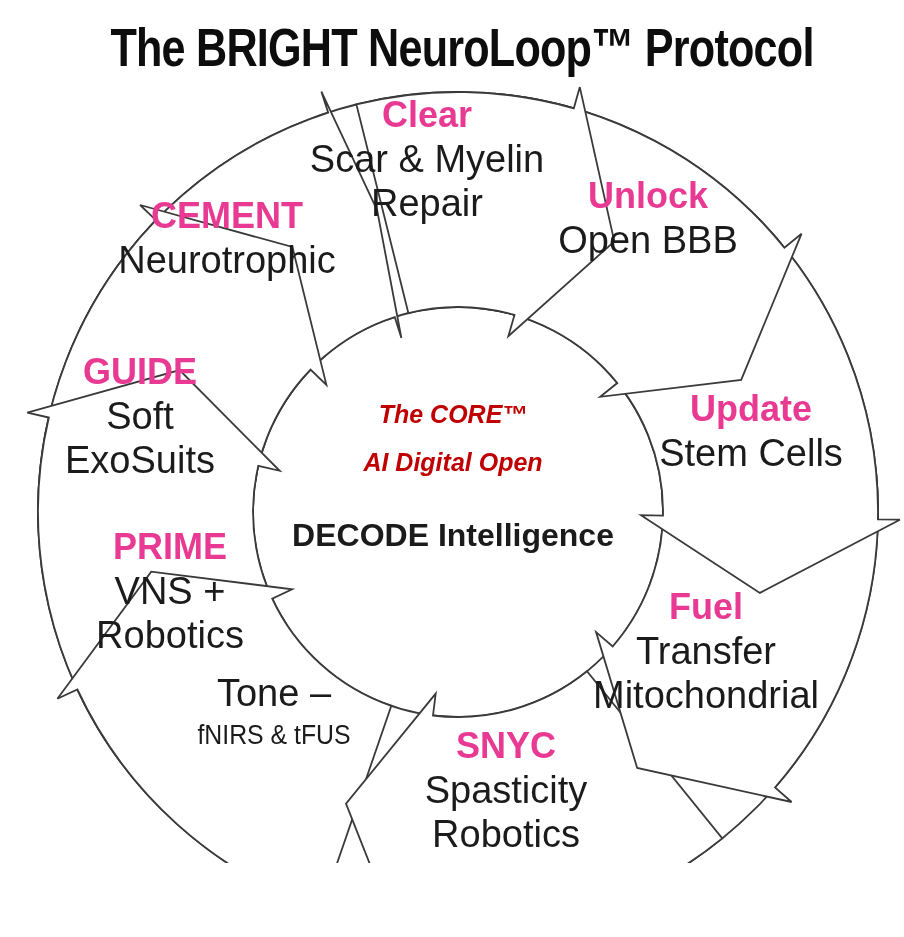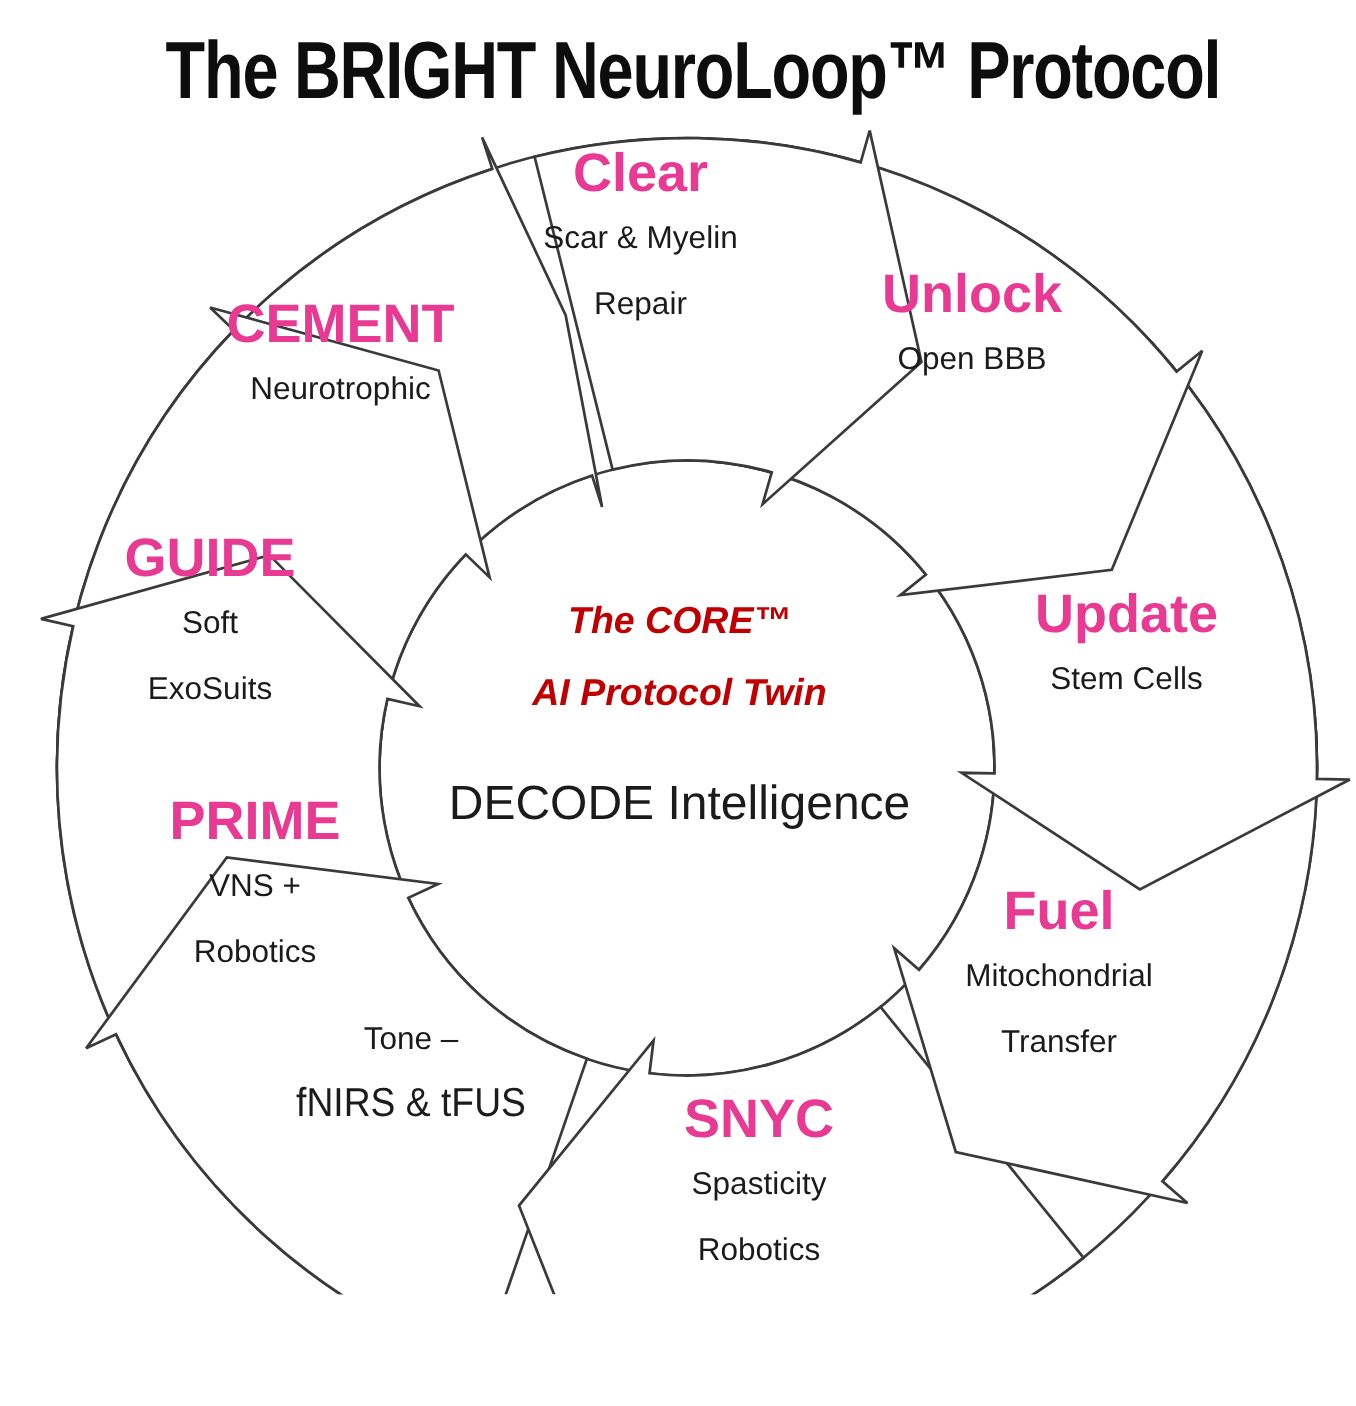--- a/index.html
+++ b/index.html
@@ -34,40 +34,41 @@
     transform:translateX(-50%);
     text-align:center;white-space:nowrap;
   }
   .hd{
     display:block;
     font-weight:bold;color:var(--pink);
     font-size:36px;line-height:40px;margin-bottom:2px;
   }
   .ln{
     display:block;
-    font-size:21px;color:var(--ink);line-height:44px;
+    font-size:38px;color:var(--ink);line-height:44px;
   }
   .ln-small{
     font-size:27px;line-height:40px;
     transform:scaleX(0.92);transform-origin:50% 50%;
   }
   .center-block{
     position:absolute;left:453px;top:390px;z-index:2;
     transform:translateX(-50%);
     text-align:center;white-space:nowrap;
   }
   .core-line{
     display:block;
     font-size:25px;font-weight:bold;font-style:italic;
     color:var(--red);line-height:48px;
   }
   .decode-line{
     display:block;
     font-size:32px;color:var(--ink);line-height:44px;
     margin-top:27px;
+    font-weight:bold;
   }
   
   #step-clear {left:427px;top:95px;}
   #step-unlock{left:648px;top:176px;}
   #step-update{left:751px;top:389px;}
   #step-fuel  {left:706px;top:587px;}
   #step-snyc  {left:506px;top:726px;}
   #step-tune  {left:274px;top:671px;}
   #step-prime {left:170px;top:527px;}
   #step-guide {left:140px;top:352px;}
@@ -107,22 +108,22 @@
     <span class="ln">Open BBB</span>
   </div>
 
   <div class="step" id="step-update">
     <span class="hd">Update</span>
     <span class="ln">Stem Cells</span>
   </div>
 
   <div class="step" id="step-fuel">
     <span class="hd">Fuel</span>
+    <span class="ln">Transfer</span>
     <span class="ln">Mitochondrial</span>
-    <span class="ln">Transfer</span>
   </div>
 
   <div class="step" id="step-snyc">
     <span class="hd">SNYC</span>
     <span class="ln">Spasticity</span>
     <span class="ln">Robotics</span>
   </div>
 
   <div class="step" id="step-tune">
     <span class="ln">Tone –</span>
@@ -141,17 +142,17 @@
     <span class="ln">Robotics</span>
   </div>
 
   <div class="step" id="step-cement">
     <span class="hd">CEMENT</span>
     <span class="ln">Neurotrophic</span>
   </div>
 
   <div class="center-block">
     <span class="core-line">The CORE™</span>
-    <span class="core-line">AI Protocol Twin</span>
+    <span class="core-line">AI Digital Open</span>
     <span class="decode-line">DECODE Intelligence</span>
   </div>
 
 </div>
 
 </body></html>

